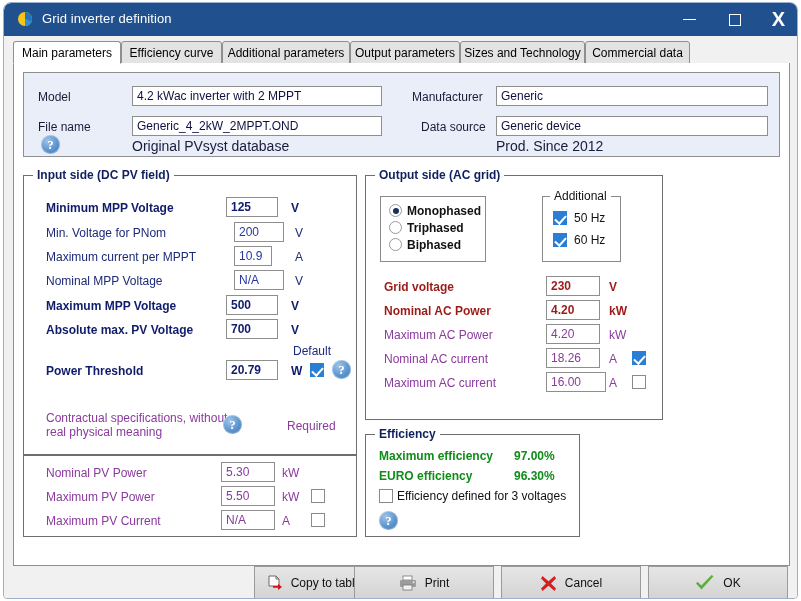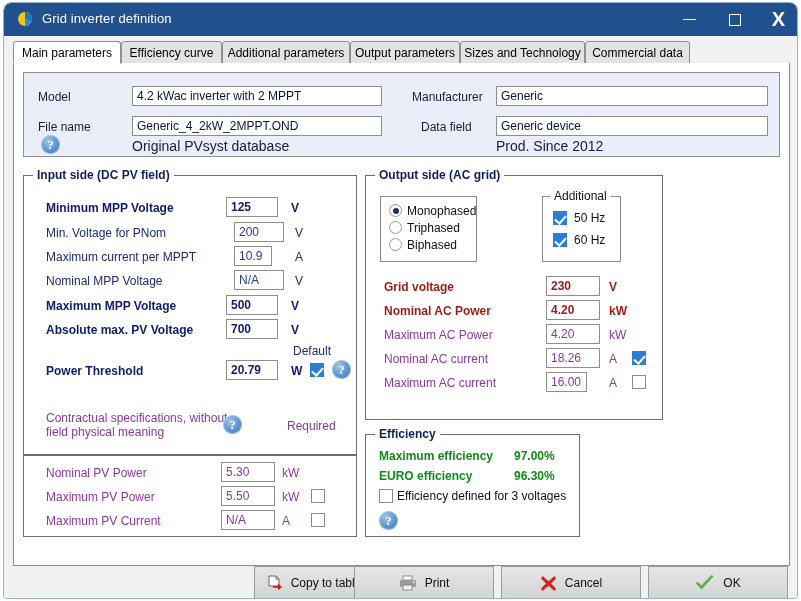--- a/index.html
+++ b/index.html
@@ -255,21 +255,21 @@
     <div id="page">
 
       <div id="info-panel">
         <div class="ilabel" style="left:14px;  top:17px;">Model</div>
         <div class="ifield" style="left:108px; top:13px; width:250px;">4.2 kWac inverter with 2 MPPT</div>
         <div class="ilabel" style="left:14px;  top:47px;">File name</div>
         <div class="ifield" style="left:108px; top:43px; width:250px;">Generic_4_2kW_2MPPT.OND</div>
 
         <div class="ilabel" style="left:388px; top:17px;">Manufacturer</div>
         <div class="ifield" style="left:472px; top:13px; width:272px;">Generic</div>
-        <div class="ilabel" style="left:397px; top:47px;">Data field</div>
+        <div class="ilabel" style="left:397px; top:47px;">Data source</div>
         <div class="ifield" style="left:472px; top:43px; width:272px;">Generic device</div>
 
         <div class="help" style="left:17px; top:62px;">?</div>
         <div class="isub" style="left:108px; top:65px;">Original PVsyst database</div>
         <div class="isub" style="left:472px; top:65px;">Prod. Since 2012</div>
       </div>
 
       <div class="group" style="left:9px; top:112px; width:334px; height:280px;">
         <div class="gtitle">Input side (DC PV field)</div>
 
@@ -299,21 +299,21 @@
 
         <div class="lbl navy" style="left:269px; top:168px;">Default</div>
 
         <div class="lbl b navy-b" style="left:22px;  top:188px;">Power Threshold</div>
         <div class="tbox b" style="left:202px; top:184px; width:52px; color:#101c6b;">20.79</div>
         <div class="unit b navy-b" style="left:267px; top:188px;">W</div>
         <div class="cb on" style="left:286px; top:187px;"></div>
         <div class="help" style="left:308px; top:184px;">?</div>
 
         <div class="lbl purple" style="left:22px; top:235px;">Contractual specifications, without</div>
-        <div class="lbl purple" style="left:22px; top:249px;">field physical meaning</div>
+        <div class="lbl purple" style="left:22px; top:249px;">real physical meaning</div>
         <div class="help" style="left:199px; top:239px;">?</div>
         <div class="lbl purple" style="left:263px; top:243px;">Required</div>
       </div>
 
       <div class="group" style="left:9px; top:392px; width:334px; height:82px;">
         <div class="lbl purple" style="left:22px;  top:10px;">Nominal PV Power</div>
         <div class="tbox" style="left:197px; top:6px; width:54px; color:#8b3a9e;">5.30</div>
         <div class="unit purple" style="left:258px; top:10px;">kW</div>
 
         <div class="lbl purple" style="left:22px;  top:34px;">Maximum PV Power</div>
@@ -323,21 +323,21 @@
 
         <div class="lbl purple" style="left:22px;  top:58px;">Maximum PV Current</div>
         <div class="tbox" style="left:197px; top:54px; width:54px; color:#8b3a9e;">N/A</div>
         <div class="unit purple" style="left:258px; top:58px;">A</div>
         <div class="cb" style="left:287px; top:57px;"></div>
       </div>
 
       <div class="group" style="left:351px; top:112px; width:298px; height:245px;">
         <div class="gtitle">Output side (AC grid)</div>
 
-        <div class="group" style="left:14px; top:20px; width:97px; height:66px; border-color:#8a8a8a;">
+        <div class="group" style="left:14px; top:20px; width:106px; height:66px; border-color:#8a8a8a;font-weight:bold;">
           <div class="rd on" style="left:8px;  top:7px;"></div>
           <div class="lbl black" style="left:26px; top:7px;">Monophased</div>
           <div class="rd" style="left:8px;  top:24px;"></div>
           <div class="lbl black" style="left:26px; top:24px;">Triphased</div>
           <div class="rd" style="left:8px;  top:41px;"></div>
           <div class="lbl black" style="left:26px; top:41px;">Biphased</div>
         </div>
 
         <div class="group" style="left:176px; top:20px; width:79px; height:66px; border-color:#8a8a8a;">
           <div class="gtitle" style="left:7px; top:-8px; color:#111; font-weight:normal;">Additional</div>
@@ -358,21 +358,21 @@
         <div class="lbl purple" style="left:18px;  top:152px;">Maximum AC Power</div>
         <div class="tbox" style="left:180px; top:148px; width:54px; color:#8b3a9e;">4.20</div>
         <div class="unit purple" style="left:243px; top:152px;">kW</div>
 
         <div class="lbl purple" style="left:18px;  top:176px;">Nominal AC current</div>
         <div class="tbox" style="left:180px; top:172px; width:54px; color:#8b3a9e;">18.26</div>
         <div class="unit purple" style="left:243px; top:176px;">A</div>
         <div class="cb on" style="left:266px; top:175px;"></div>
 
         <div class="lbl purple" style="left:18px;  top:200px;">Maximum AC current</div>
-        <div class="tbox" style="left:180px; top:196px; width:41px; color:#8b3a9e;">16.00</div>
+        <div class="tbox" style="left:180px; top:196px; width:60px; color:#8b3a9e;">16.00</div>
         <div class="unit purple" style="left:243px; top:200px;">A</div>
         <div class="cb" style="left:266px; top:199px;"></div>
       </div>
 
       <div class="group" style="left:351px; top:371px; width:215px; height:103px;">
         <div class="gtitle">Efficiency</div>
 
         <div class="lbl b green" style="left:13px;  top:14px;">Maximum efficiency</div>
         <div class="lbl b green" style="left:148px; top:14px;">97.00%</div>
 

